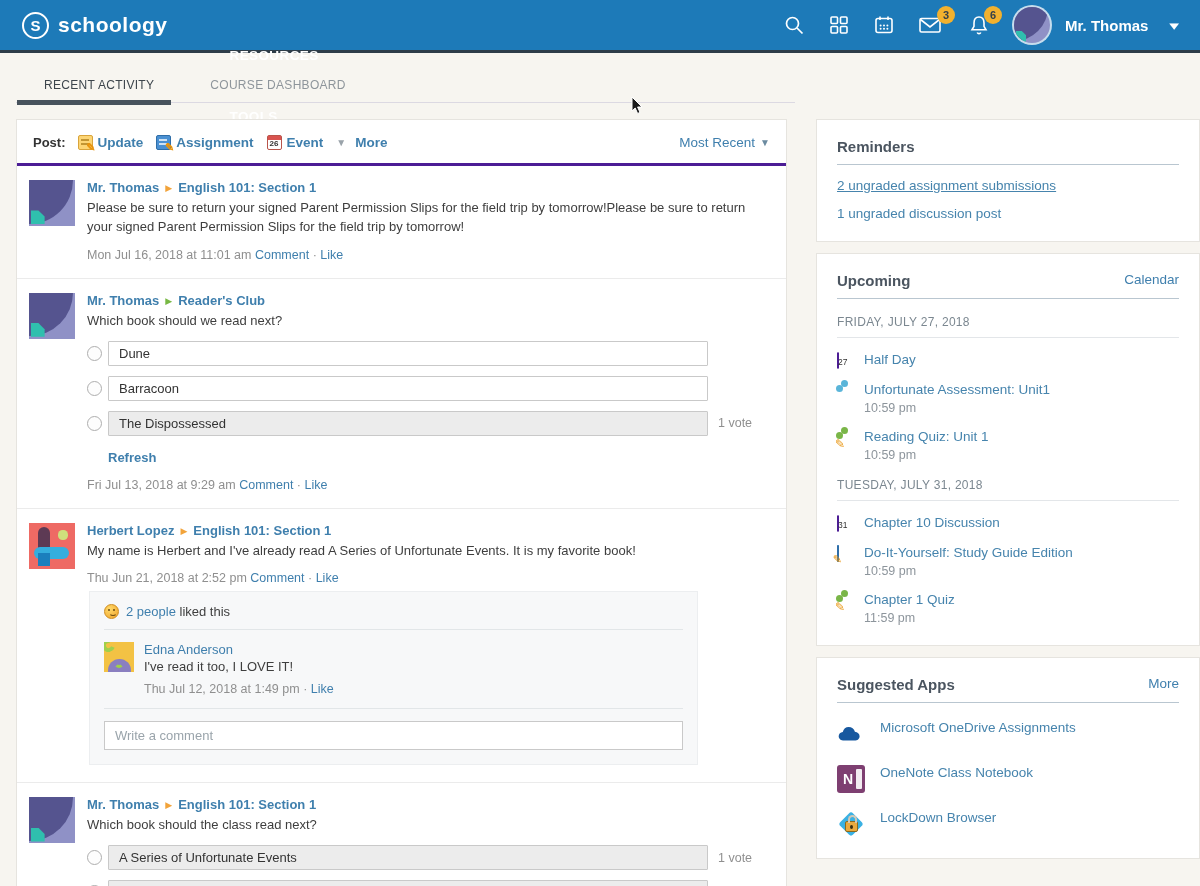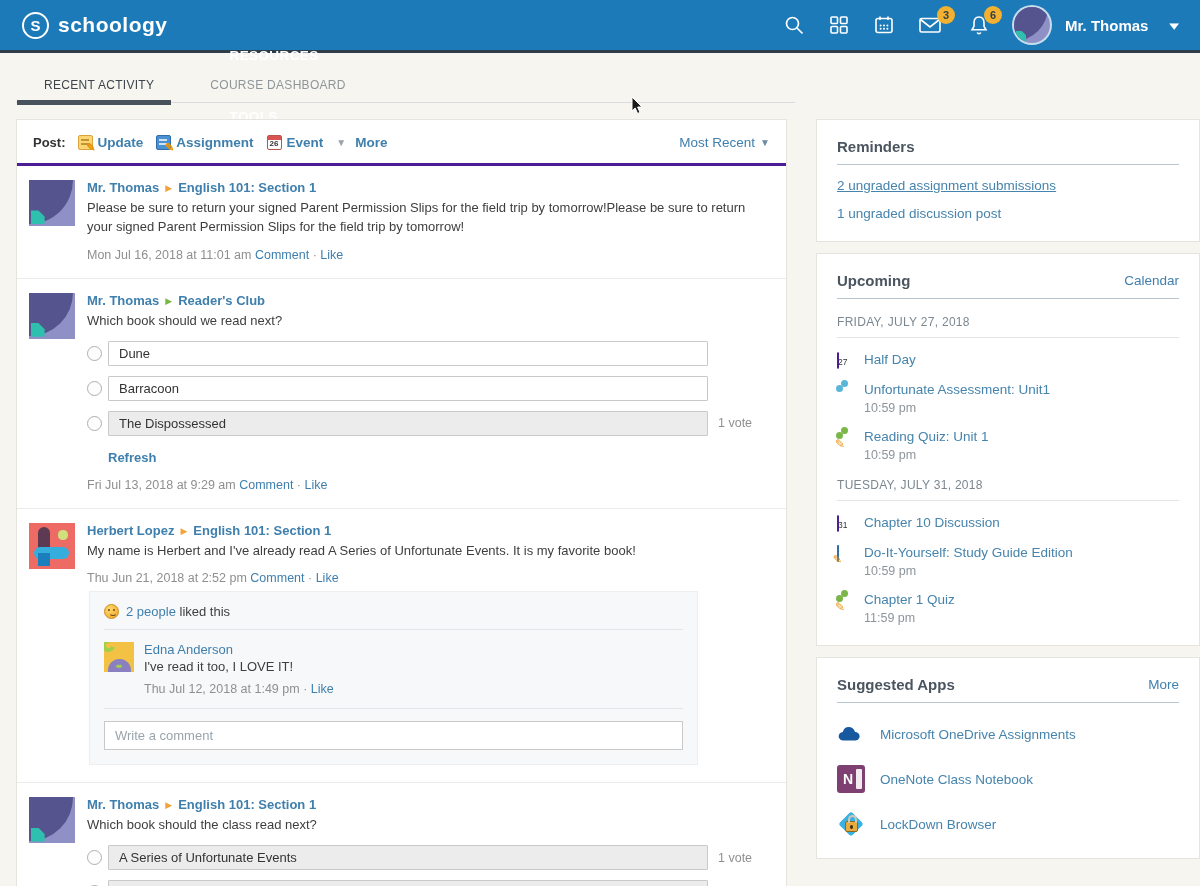--- a/index.html
+++ b/index.html
@@ -131,21 +131,21 @@
   .comment-content .cname { color:#3f7fad; font-weight:normal; }
   .comment-content .ctext { margin-top:2px; color:#3e3e3e; }
   .comment-content .cdate { margin-top:8px; color:#8f8f8f; font-size:12.5px; }
   .comment-content .cdate a { color:#3f7fad; }
   .comment-input { margin-top:12px; width:100%; border:1px solid #c9c9c9; background:#fff; padding:6px 10px;
     font-family:"Liberation Sans", sans-serif; font-size:13px; color:#333; }
   .comment-input::placeholder { color:#9aa4ab; }
 
   
   .side-card { padding:18px 20px 20px; }
-  .side-title-row { display:flex; justify-content:space-between; align-items:center;
+  .side-title-row { display:flex; justify-content:space-between; align-items:flex-start;
     padding-bottom:9px; border-bottom:1px solid #b9c6d0; }
   .side-title { font-weight:bold; font-size:15px; color:#4b5560; }
   .side-link { color:#3f7fad; font-size:13.5px; }
   .reminder-link { display:block; margin-top:13px; color:#4684ad; font-size:13.5px; }
   .reminder-link.underlined { text-decoration:underline; }
   .day-head { margin-top:16px; padding-bottom:8px; border-bottom:1px solid #e3e6e9;
     color:#7b8790; font-size:12px; letter-spacing:.3px; }
   .event { display:flex; margin-top:14px; }
   .eicon { width:27px; flex-shrink:0; padding-top:1px; }
   .etext a { color:#4684ad; font-size:13.5px; }
@@ -154,21 +154,21 @@
   .cal-icon::before { content:""; position:absolute; left:0; right:0; top:0; height:4px; background:#d9534f; }
   .cal-icon::after { content:""; position:absolute; top:1px; left:3px; width:2px; height:2px; background:#fff;
     box-shadow:7px 0 0 #fff; }
   .cal-icon .cal-num { font-size:8.5px; line-height:11px; }
   .puzzle { width:12px; height:12px; border-radius:2px; position:relative; margin:3px 0 0 2px; }
   .puzzle::before { content:""; position:absolute; width:7px; height:7px; border-radius:50%; background:inherit; top:-3px; left:2px; }
   .puzzle::after { content:""; position:absolute; width:7px; height:7px; border-radius:50%; background:inherit; left:-3px; top:2px; }
   .puzzle.assessment { background:#5ab5d9; }
   .puzzle.quiz { background:#7ab648; }
   .puzzle .pencil { right:-6px; bottom:-6px; font-size:12px; color:#e8930c; }
-  .app-row { display:flex; align-items:center; gap:15px; margin-top:17px; }
+  .app-row { display:flex; align-items:flex-start; gap:15px; margin-top:17px; }
   .app-row a { color:#4684ad; font-size:13.5px; }
   .app-icon { width:28px; height:28px; position:relative; flex-shrink:0; display:flex;
     align-items:center; justify-content:center; }
   .onenote { background:#7e3f71; border-radius:3px; color:#fff; font-weight:bold; font-size:14px; }
   .onenote::after { content:""; position:absolute; right:3px; top:4px; bottom:4px; width:6px;
     background:#fff; border-radius:1px; opacity:.9; }
   .lockdown .diamond { position:absolute; top:5px; left:5px; width:18px; height:18px;
     background:#3ab1e3; transform:rotate(45deg); border-radius:3px; }
   .lockdown .lock { position:absolute; left:8px; top:11px; width:13px; height:11px;
     background:#e9aa3f; border:1px solid #8a6a1f; border-radius:2px; }

